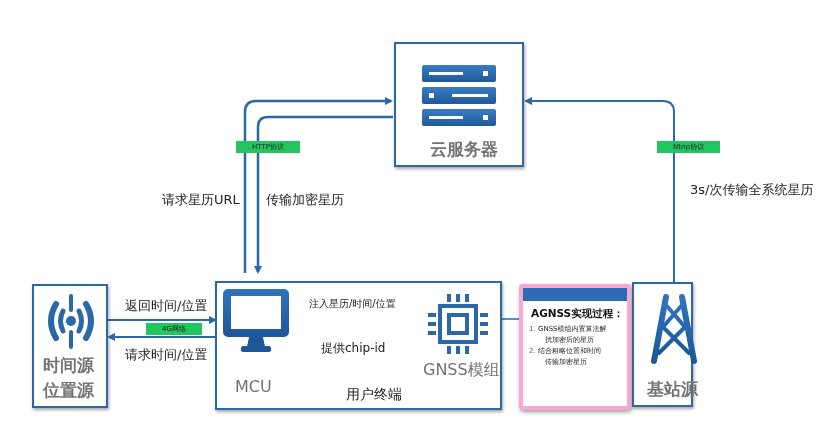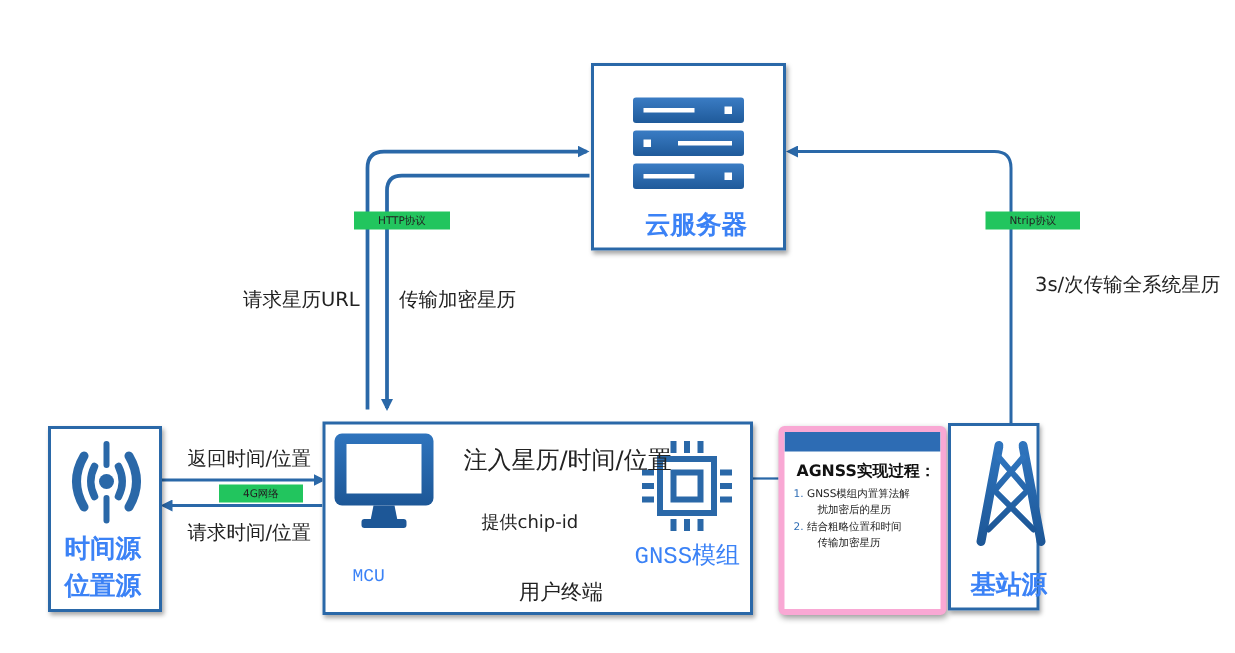--- a/index.html
+++ b/index.html
@@ -1,21 +1,21 @@
 <!DOCTYPE html>
 <html><head>
 <meta charset="utf-8">
 <style>
   html, body { margin:0; padding:0; background:#ffffff; }
   body { width:823px; height:435px; position:relative; overflow:hidden;
          font-family:"DejaVu Sans", sans-serif; color:#1a1a1a; }
   .box { position:absolute; border:2px solid #2a68a8; background:#fff;
          box-shadow:1px 2px 3px rgba(0,0,0,0.35); box-sizing:border-box; }
   .lbl { position:absolute; white-space:nowrap; }
-  .big { font-size:17px; font-weight:bold; color:#3b82f6;font-family:Liberation Mono, monospace; }
+  .big { font-size:17px; font-weight:bold; color:#737373; }
   .mid { font-size:13px; color:#222; }
   .tiny { font-size:7px; color:#222; background:#22c55e; padding:1px 16px; }
   svg.wires { position:absolute; left:0; top:0; }
   .icon { position:absolute; }
   .note { position:absolute; left:519px; top:284px; width:104px; height:118px;
           border:4px solid #f9a8d4; border-radius:4px; background:#fff;
           box-shadow:1px 2px 4px rgba(0,0,0,0.4); overflow:hidden; }
   .note-head { height:13px; background:#2d6cb4; }
   .note-title { position:absolute; left:8px; top:19px; font-size:10.5px; font-weight:bold; color:#111; }
   .note-list { position:absolute; left:6px; top:36px; font-size:7px; line-height:11px; color:#222; width:96px; }
@@ -102,21 +102,21 @@
         <linearGradient id="mg" x1="0" y1="0" x2="0" y2="1">
           <stop offset="0" stop-color="#2f74bd"></stop>
           <stop offset="1" stop-color="#1d5797"></stop>
         </linearGradient>
       </defs>
     <rect x="2" y="2" width="66" height="48" rx="5" fill="url(#mg)"></rect>
     <rect x="10" y="9" width="50" height="33" fill="#fff"></rect>
     <path d="M28,50 L42,50 L44,60 L26,60 Z" fill="#1d5797"></path>
     <rect x="20" y="59" width="30" height="6" rx="2" fill="#1d5797"></rect>
   </svg>
-  <div class="lbl big" style="left:18px;top:94px;font-weight:normal;font-size:12px;">MCU</div>
+  <div class="lbl big" style="left:18px;top:94px;font-weight:normal;font-size:16px;">MCU</div>
 
   <svg class="icon" width="62" height="62" style="left:210px;top:10px;" viewBox="0 0 62 62">
     <g fill="#2a68a8">
       <rect x="20" y="1" width="4" height="8"></rect>
         <rect x="29" y="1" width="4" height="8"></rect>
         <rect x="38" y="1" width="4" height="8"></rect>
       <rect x="20" y="53" width="4" height="8"></rect>
         <rect x="29" y="53" width="4" height="8"></rect>
         <rect x="38" y="53" width="4" height="8"></rect>
       <rect x="1" y="20" width="8" height="4"></rect>
@@ -127,21 +127,21 @@
         <rect x="53" y="38" width="8" height="4"></rect>
     </g>
     <rect x="13" y="13" width="36" height="36" fill="none" stroke="#2a68a8" stroke-width="4"></rect>
     <rect x="22" y="22" width="18" height="18" fill="none" stroke="#2a68a8" stroke-width="4"></rect>
   </svg>
   <div class="lbl big" style="left:206px;top:77px;font-weight:normal;font-size:16px;text-align:right;">GNSS模组</div>
 
   <div class="lbl mid" style="left:129px;top:103px;font-size:14px;">用户终端</div>
 </div>
 
-<div class="lbl mid" style="left:309px;top:297px;font-size:16px;">注入星历/时间/位置</div>
+<div class="lbl mid" style="left:309px;top:297px;font-size:10px;">注入星历/时间/位置</div>
 <div class="lbl mid" style="left:321px;top:340px;font-size:12px;">提供chip-id</div>
 
 <div class="note">
   <div class="note-head"></div>
   <div class="note-title">AGNSS实现过程：</div>
   <div class="note-list">
     <div>
       <span class="num">1.</span><span>GNSS模组内置算法解</span>
       <div class="cont">扰加密后的星历</div>
     </div>

